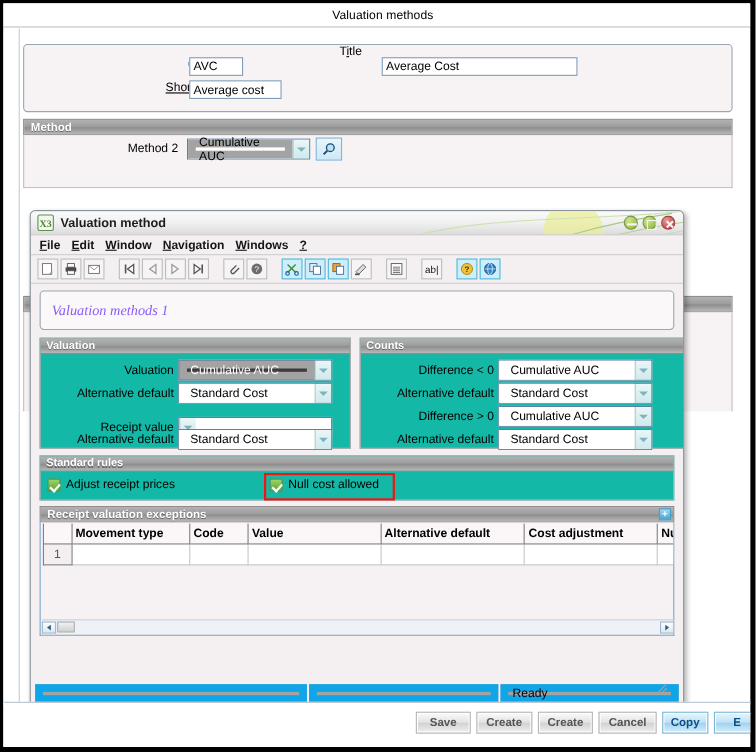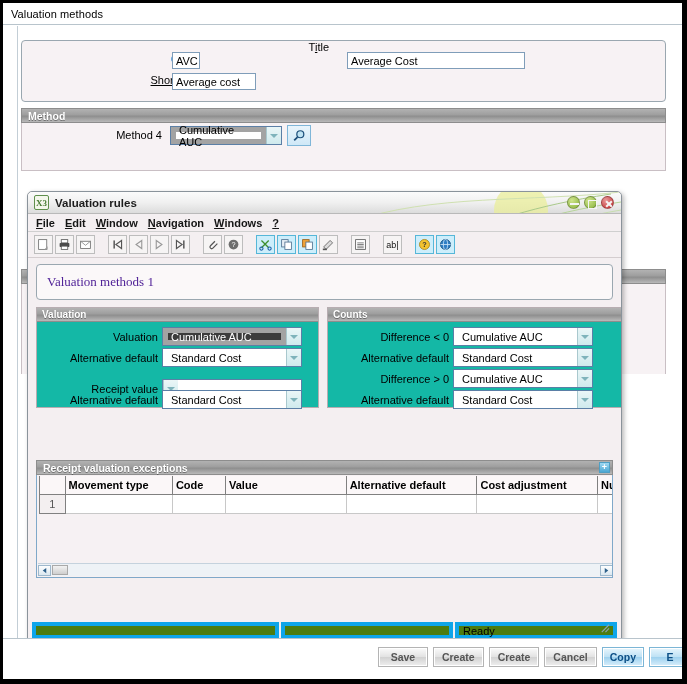--- a/index.html
+++ b/index.html
@@ -16,21 +16,21 @@
     border: 3px solid #000;
     border-right-width: 5px;
     border-bottom-width: 5px;
   }
 
   
   .app-titlebar {
     position: absolute; left: 0; top: 0; width: 682px; height: 22px;
     background: #ffffff;
     border-bottom: 1px solid #b8c4cc;
-    display: flex; align-items: center;
+    display: flex; align-items: center; justify-content: center;
   }
   .app-title {
     font-size: 11px; color: #000; padding-left: 8px; letter-spacing: .1px;
   }
   .app-body {
     position: absolute; left: 0; top: 23px; width: 682px; height: 615px;
     background: #ffffff;
   }
   .left-rail {
     position: absolute; left: 5px; top: 0px; width: 10px; height: 612px;
@@ -72,21 +72,21 @@
     position: absolute; left: 18px; top: 97px; width: 645px; height: 48px;
     background: #f7f2f4; border-left:1px solid #c9bfc4; border-right:1px solid #c9bfc4;
     border-bottom: 1px solid #c9bfc4;
   }
   .combo {
     display: flex; align-items: stretch; height: 19px;
     border: 1px solid #5b7fa6; background: #fff;
   }
   .combo .val {
     flex: 1; font-size: 11px; color: #000; display: flex; align-items: center;
-    padding: 0 3px; background: #fff; border: 5px solid #a3a3a3; margin: 0;
+    padding: 0 3px; background: #fff; border: 7px solid #a3a3a3; margin: 0;
   }
   .combo .val.sel { background: #3c3c3c; color: #fff; }
   .combo .arrow {
     width: 15px; background: linear-gradient(to bottom,#eaf6f7 0%,#cfeaed 100%);
     border-left: 1px solid #a9c8ce; display:flex; align-items:center; justify-content:center;
   }
   .combo .arrow::after {
     content:""; border-left:4px solid transparent; border-right:4px solid transparent;
     border-top:4px solid #7fb3bb;
   }
@@ -171,22 +171,22 @@
   }
   .tbtn.hl { border-color: #56b7d8; background: #cdeefb; }
   .tsep { width: 9px; }
 
   .dlg-head-card {
     position: absolute; left: 8px; top: 72px; width: 577px; height: 36px;
     background: #fbf8f9; border: 1px solid #9aa7b0; border-radius: 4px;
     display: flex; align-items: center;
   }
   .dlg-head-card span {
-    font-family: "Liberation Serif", serif; 
-    font-size: 13px; color: #4c1d95; padding-left: 10px;
+    font-family: "Liberation Serif", serif; font-style: italic;
+    font-size: 13px; color: #8b5cf6; padding-left: 10px;
   }
 
   .group {
     position: absolute; background: #14b8a6;
     border: 1px solid #b7adb1;
   }
   .group .gbar {
     height: 14px;
     background: linear-gradient(to bottom,#b2b2b2 0%,#9e9e9e 45%,#8e8e8e 55%,#b9b9b9 100%);
     border-bottom: 1px solid #8d8d8d;
@@ -269,21 +269,21 @@
     background: linear-gradient(to bottom,#fbfbfb 0%,#e3e3e3 48%,#d2d2d2 52%,#efefef 100%);
     display: flex; align-items: center; justify-content: center;
     font-size: 10.5px; font-weight: bold; color: #555;
     box-shadow: inset 0 0 0 1px #fff;
   }
   .statusbar {
     position: absolute; left: 4px; bottom: 6px; width: 585px; height: 17px;
     display: flex; align-items: stretch;
   }
   .sb-cell {
-    border: 4px solid #0ea5e9; background: #4d7c0f; height: 17px;
+    border: 7px solid #0ea5e9; background: #a3a3a3; height: 17px;
     font-size: 11px; color: #000; display: flex; align-items: center; padding: 0 4px;
   }
   .grip { position:absolute; right: 3px; bottom: 2px; width: 11px; height: 11px; }
 
   
   .bottom-bar {
     position: absolute; left: 0; bottom: 0; width: 682px; height: 41px;
     background: #ffffff; border-top: 1px solid #b8c4cc;
   }
   .bottom-btns {
@@ -299,38 +299,38 @@
     <div class="app-title">Valuation methods</div>
   </div>
 
   <div class="app-body">
     <div class="left-rail"></div>
 
     <div class="head-card">
       <div class="fld-row" style="left:0px; top:12px; width:180px; justify-content:flex-end;">
         <div class="fld-label blue">Code</div>
       </div>
-      <div class="txtbox" style="position:absolute; left:150px; top:11px; width:28px;">AVC</div>
+      <div class="txtbox" style="position:absolute; left:150px; top:11px; width:49px;">AVC</div>
 
       <div class="fld-row" style="left:200px; top:0; width:112px; justify-content:flex-end;">
         <div class="fld-label"><span>T</span><u>i</u><span>tle</span></div>
       </div>
       <div class="txtbox" style="position:absolute; left:325px; top:11px; width:178px;">Average Cost</div>
 
       <div class="fld-row" style="left:0px; top:33px; width:180px; justify-content:flex-end;">
         <div class="fld-label"><u>Short title</u></div>
       </div>
       <div class="txtbox" style="position:absolute; left:150px; top:32px; width:84px;">Average cost</div>
     </div>
 
     <div class="sect-bar" style="left:18px; top:82px; width:645px;">
       <div class="cap">Method</div>
     </div>
     <div class="method-panel">
-      <div class="fld-label" style="position:absolute; left:75px; top:6px; width:70px;">Method 4</div>
+      <div class="fld-label" style="position:absolute; left:75px; top:6px; width:70px;">Method 2</div>
       <div class="combo" style="position:absolute; left:148px; top:3px; width:112px;">
         <div class="val">Cumulative AUC</div>
         <div class="arrow"></div>
       </div>
       <div class="magbtn" style="position:absolute; left:265px; top:2px;">
         <svg width="14" height="14" viewBox="0 0 16 16">
           <circle cx="9.5" cy="6" r="4" fill="#bfe3f3" stroke="#1c4f7a" stroke-width="1.4"></circle>
           <line x1="6.3" y1="9.2" x2="2.5" y2="13" stroke="#1c4f7a" stroke-width="2"></line>
         </svg>
       </div>
@@ -347,21 +347,21 @@
           <circle cx="118" cy="52" r="27" fill="#b3cf1e" opacity=".95"></circle>
           <circle cx="166" cy="50" r="23" fill="#6aa330" opacity=".95"></circle>
           <circle cx="148" cy="44" r="11" fill="#d8e6b0" opacity=".8"></circle>
           <circle cx="286" cy="55" r="13" fill="#1c6b45" opacity=".95"></circle>
           <path d="M60 30 C140 2 240 10 330 0" stroke="#cfe0b0" stroke-width="1" fill="none"></path>
           <path d="M150 48 C200 30 240 14 320 2" stroke="#a9c98a" stroke-width="1" fill="none"></path>
           <path d="M160 52 C210 40 250 22 330 10" stroke="#b7d49a" stroke-width="1" fill="none"></path>
           <path d="M175 54 C225 46 260 30 330 18" stroke="#c6ddae" stroke-width="1" fill="none"></path>
         </svg>
         <div class="dlg-icon">X3</div>
-        <div class="dlg-title">Valuation rules</div>
+        <div class="dlg-title">Valuation method</div>
         <div class="wbtns">
           <div class="wbtn min"></div>
           <div class="wbtn max"></div>
           <div class="wbtn cls"></div>
         </div>
       </div>
 
       <div class="menubar">
         <div class="menu-item"><u>F</u><span>ile</span></div>
         <div class="menu-item"><u>E</u><span>dit</span></div>
@@ -547,20 +547,34 @@
         </div>
         <div class="grow" style="left:0; top:82px; width:284px;">
           <div class="lbl" style="width:125px;">Alternative default</div>
           <div class="combo" style="width:140px;">
             <div class="val" style="border-color:#fff;">Standard Cost</div>
             <div class="arrow"></div>
           </div>
         </div>
       </div>
 
+      <div class="group" style="left:8px; top:222px; width:577px; height:41px;">
+        <div class="gbar">
+          <div class="cap">Standard rules</div>
+        </div>
+        <div class="cbox" style="position:absolute; left:6px; top:20px;">
+          <div class="box"></div>
+          <div class="txt">Adjust receipt prices</div>
+        </div>
+        <div class="cbox" style="position:absolute; left:208px; top:20px;">
+          <div class="box"></div>
+          <div class="txt">Null cost allowed</div>
+        </div>
+        <div class="redbox" style="left:203px; top:15px; width:119px; height:25px;"></div>
+      </div>
 
       <div class="sect-bar" style="left:8px; top:268px; width:577px; height:15px;">
         <div class="cap">Receipt valuation exceptions</div>
         <div class="expand-icon">+</div>
       </div>
 
       <div class="gridbody" style="top:283px; height:103px;">
         <table class="grid" style="width:600px; margin-left:2px; margin-top:1px;">
           <colgroup>
             <col style="width:25px">

